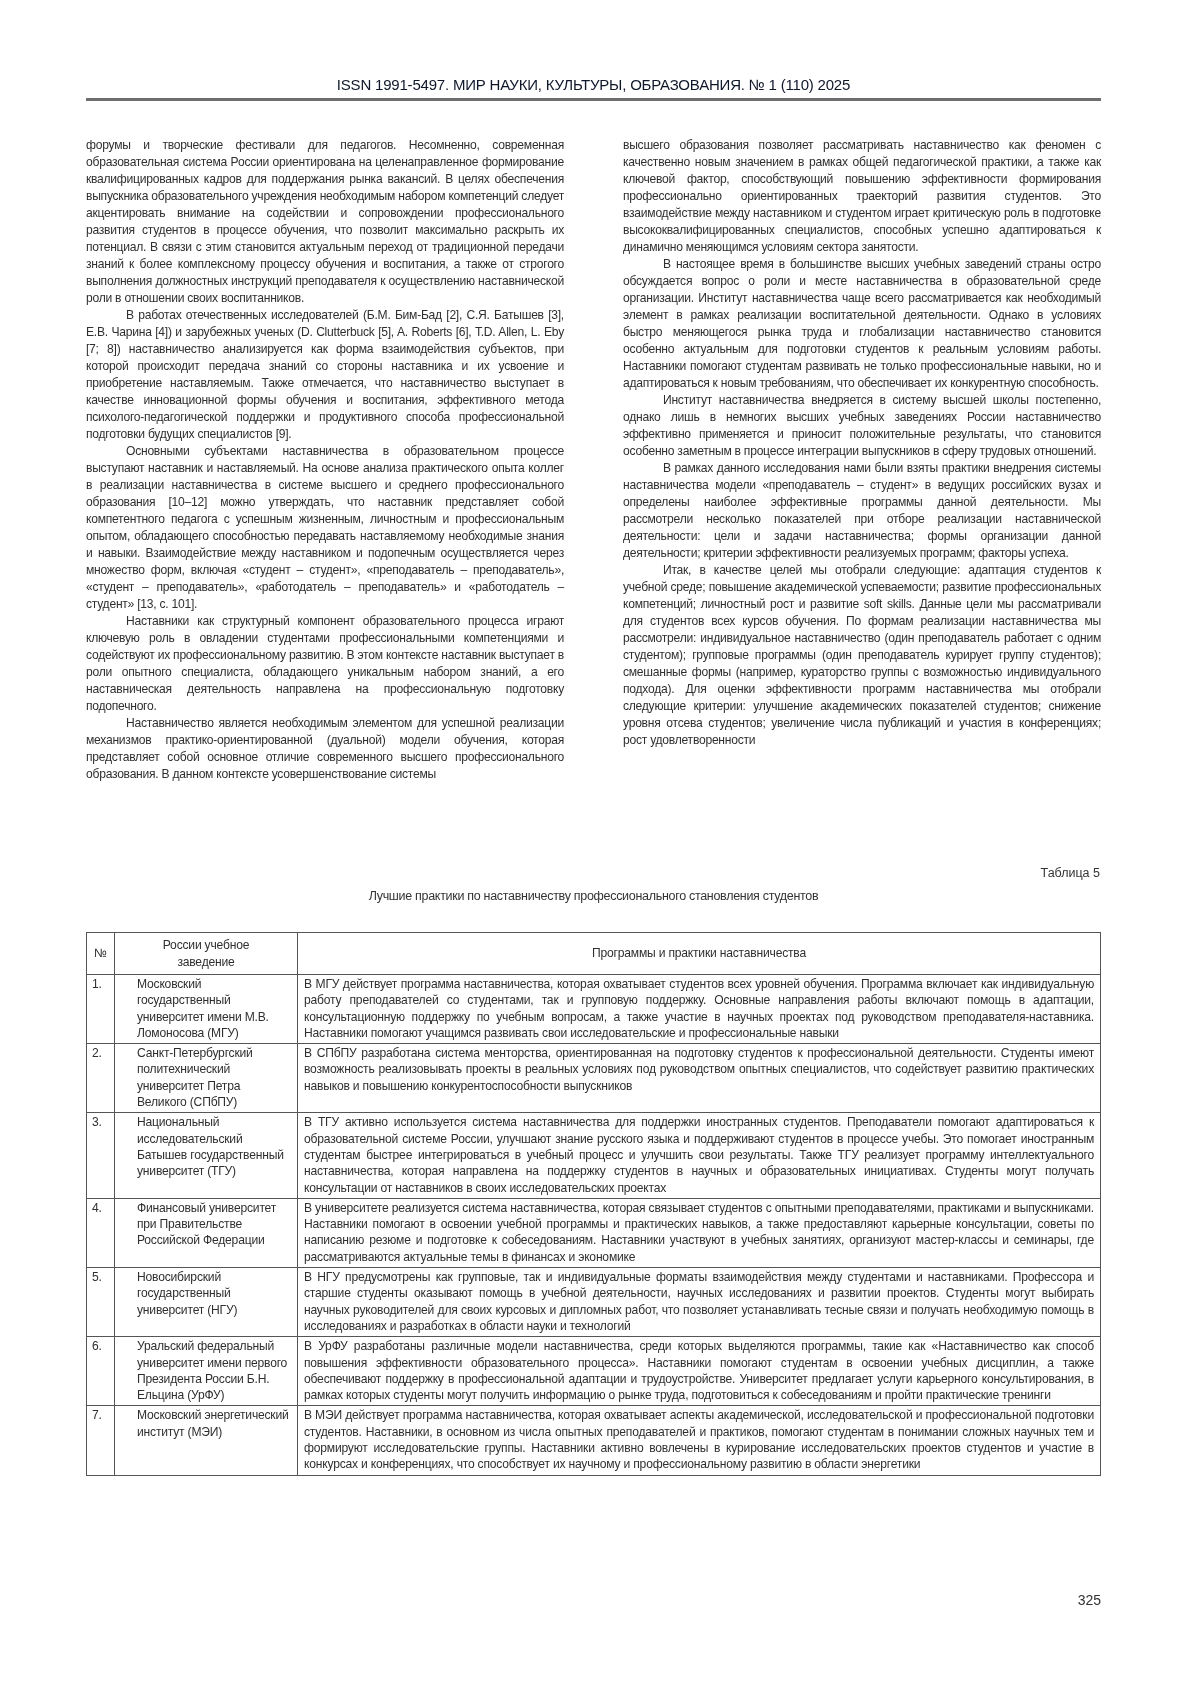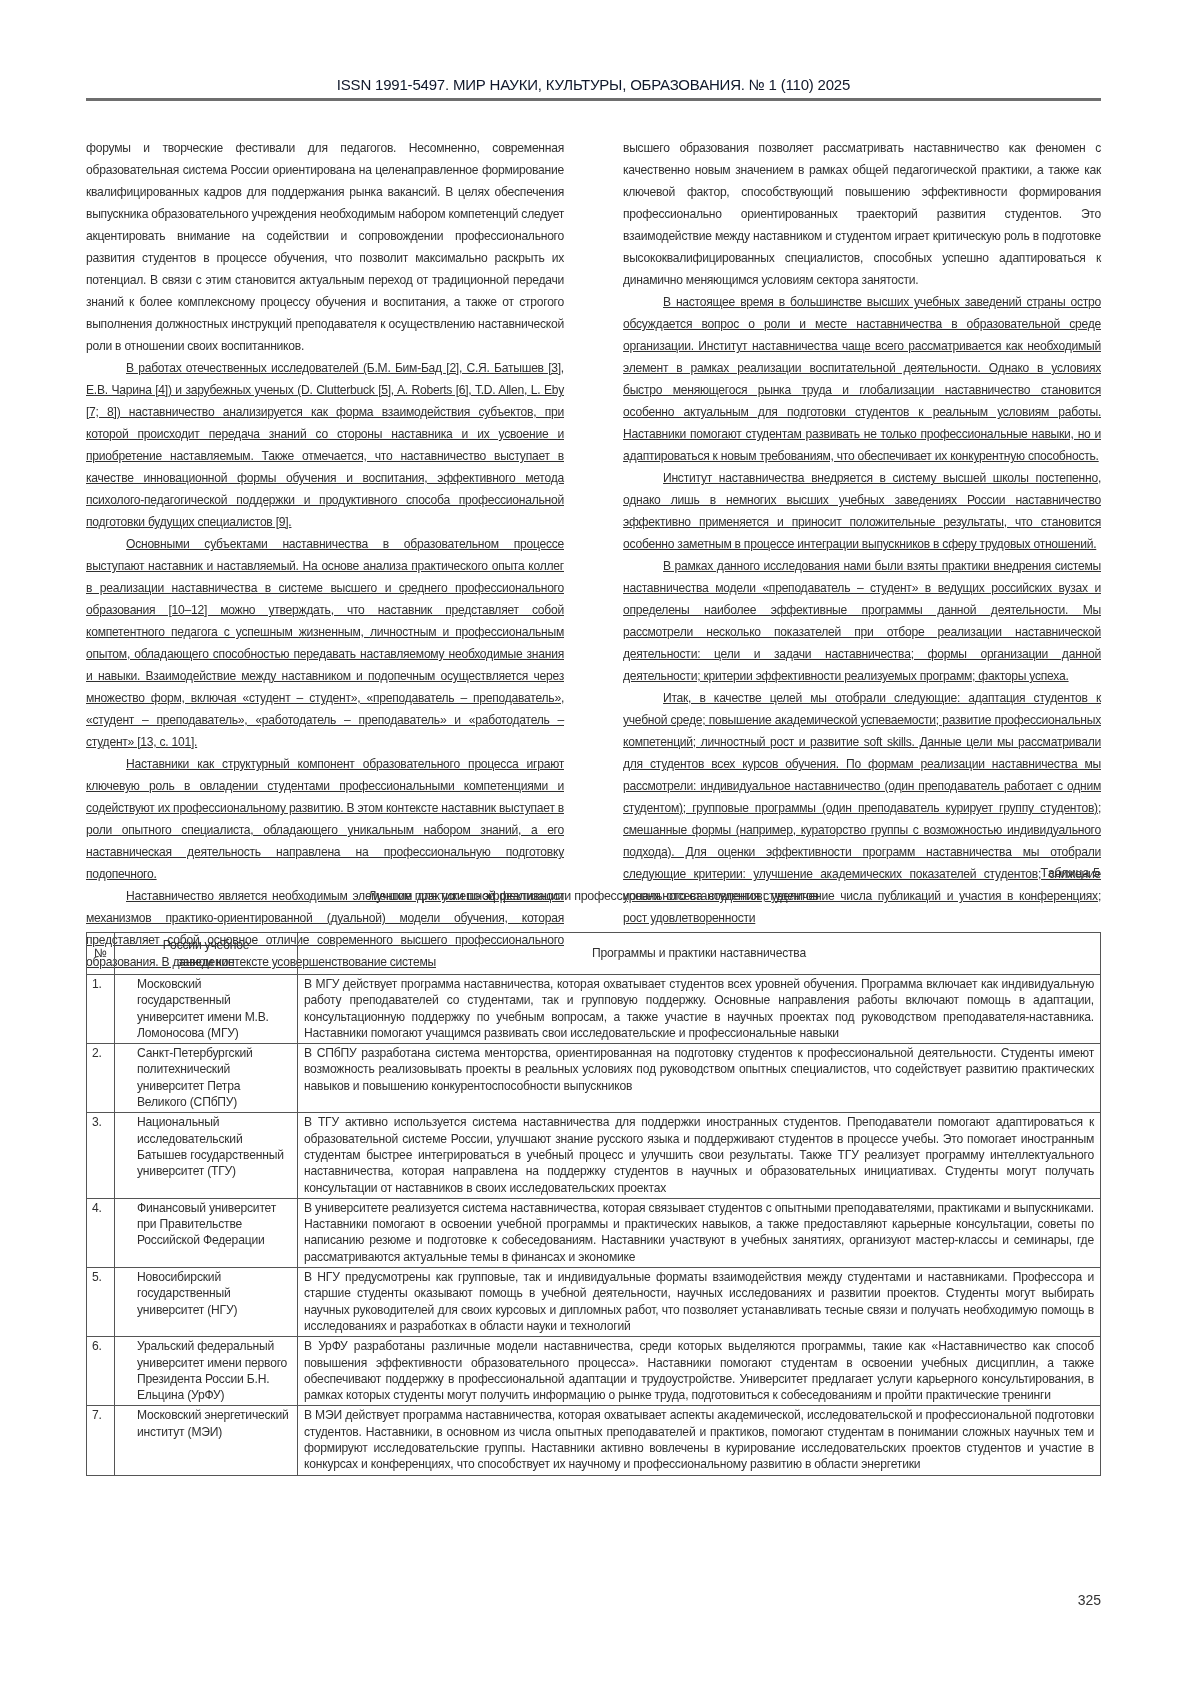--- a/index.html
+++ b/index.html
@@ -14,25 +14,25 @@
     text-align: center; font-size: 15px; color: #0f172a; letter-spacing: -0.2px;
   }
   .header-rule {
     position: absolute; left: 86px; top: 98px; width: 1015px; height: 3px; background: #6e6e6e;
   }
   .columns {
     position: absolute; left: 86px; top: 137px; width: 1015px;
     display: flex; justify-content: space-between;
   }
   .col {
-    width: 478px; font-size: 12.1px; line-height: 22px; text-align: justify;
+    width: 478px; font-size: 12.1px; line-height: 17px; text-align: justify;
     letter-spacing: -0.25px; color: #2f2f2f; hyphens: manual;
   }
   .col p { text-indent: 0; }
-  .col p.ind { text-indent: 40px; text-decoration: underline; }
+  .col p.ind { text-indent: 40px; }
   .table-label {
     position: absolute; right: 100px; top: 866px; font-size: 12.5px; color: #333;
   }
   .table-title {
     position: absolute; left: 86px; top: 888px; width: 1015px; text-align: center;
     font-size: 12.5px; line-height: 16px; color: #333; letter-spacing: -0.3px;
   }
   table.practices {
     position: absolute; left: 86px; top: 932px; width: 1015px;
     border-collapse: collapse; font-size: 12.1px; line-height: 16.3px; color: #2f2f2f;
@@ -68,21 +68,21 @@
     <p>высшего образования позволяет рассматривать наставничество как феномен с качественно новым значением в рамках общей педагогической практики, а также как ключевой фактор, способствующий повышению эффективности формирования профессионально ориентированных траекторий развития студентов. Это взаимодействие между наставником и студентом играет критическую роль в подготовке высококвалифицированных специалистов, способных успешно адаптироваться к динамично меняющимся условиям сектора занятости.</p>
     <p class="ind">В настоящее время в большинстве высших учебных заведений страны остро обсуждается вопрос о роли и месте наставничества в образовательной среде организации. Институт наставничества чаще всего рассматривается как необходимый элемент в рамках реализации воспитательной деятельности. Однако в условиях быстро меняющегося рынка труда и глобализации наставничество становится особенно актуальным для подготовки студентов к реальным условиям работы. Наставники помогают студентам развивать не только профессиональные навыки, но и адаптироваться к новым требованиям, что обеспечивает их конкурентную способность.</p>
     <p class="ind">Институт наставничества внедряется в систему высшей школы постепенно, однако лишь в немногих высших учебных заведениях России наставничество эффективно применяется и приносит положительные результаты, что становится особенно заметным в процессе интеграции выпускников в сферу трудовых отношений.</p>
     <p class="ind">В рамках данного исследования нами были взяты практики внедрения системы наставничества модели «преподаватель – студент» в ведущих российских вузах и определены наиболее эффективные программы данной деятельности. Мы рассмотрели несколько показателей при отборе реализации наставнической деятельности: цели и задачи наставничества; формы организации данной деятельности; критерии эффективности реализуемых программ; факторы успеха.</p>
     <p class="ind">Итак, в качестве целей мы отобрали следующие: адаптация студентов к учебной среде; повышение академической успеваемости; развитие профессиональных компетенций; личностный рост и развитие soft skills. Данные цели мы рассматривали для студентов всех курсов обучения. По формам реализации наставничества мы рассмотрели: индивидуальное наставничество (один преподаватель работает с одним студентом); групповые программы (один преподаватель курирует группу студентов); смешанные формы (например, кураторство группы с возможностью индивидуального подхода). Для оценки эффективности программ наставничества мы отобрали следующие критерии: улучшение академических показателей студентов; снижение уровня отсева студентов; увеличение числа публикаций и участия в конференциях; рост удовлетворенности</p>
   </div>
 </div>
 
 <div class="table-label">Таблица 5</div>
 <div class="table-title">
-  <div>Лучшие практики по эффективности профессионального становления студентов</div>
+  <div>Лучшие практики по наставничеству профессионального становления студентов</div>
 </div>
 
 <table class="practices">
   <tbody>
       <tr class="hdr">
     <th>№</th>
     <th style="padding:2px 28px;">России учебное заведение</th>
     <th>Программы и практики наставничества</th>
   </tr>
   <tr>

